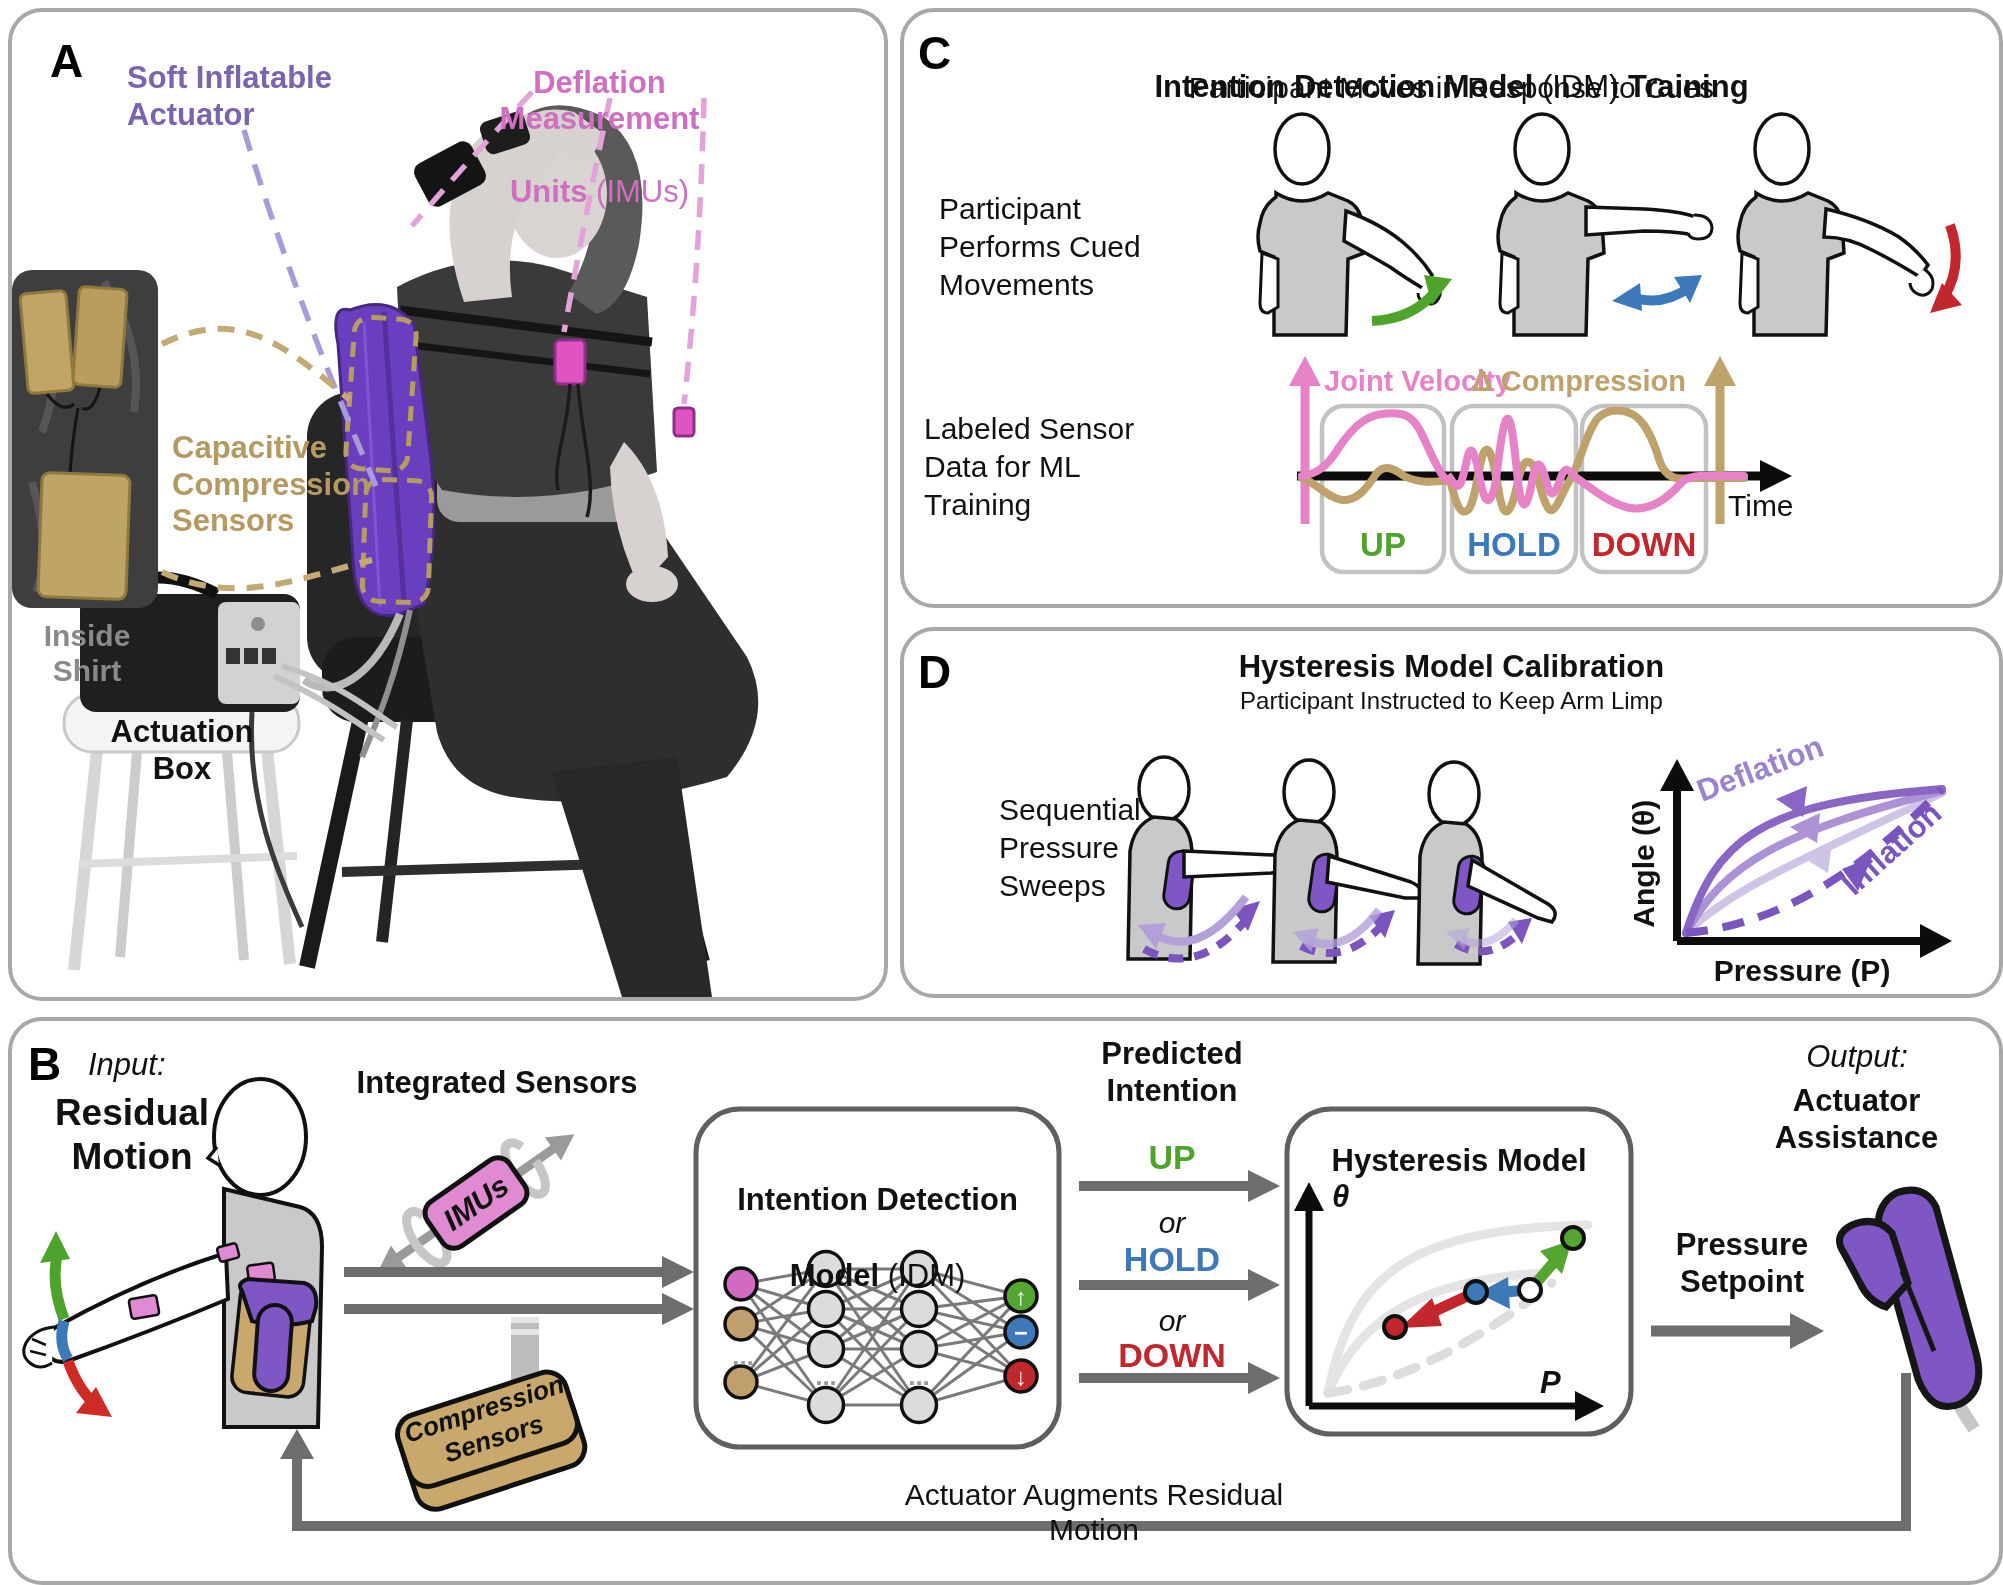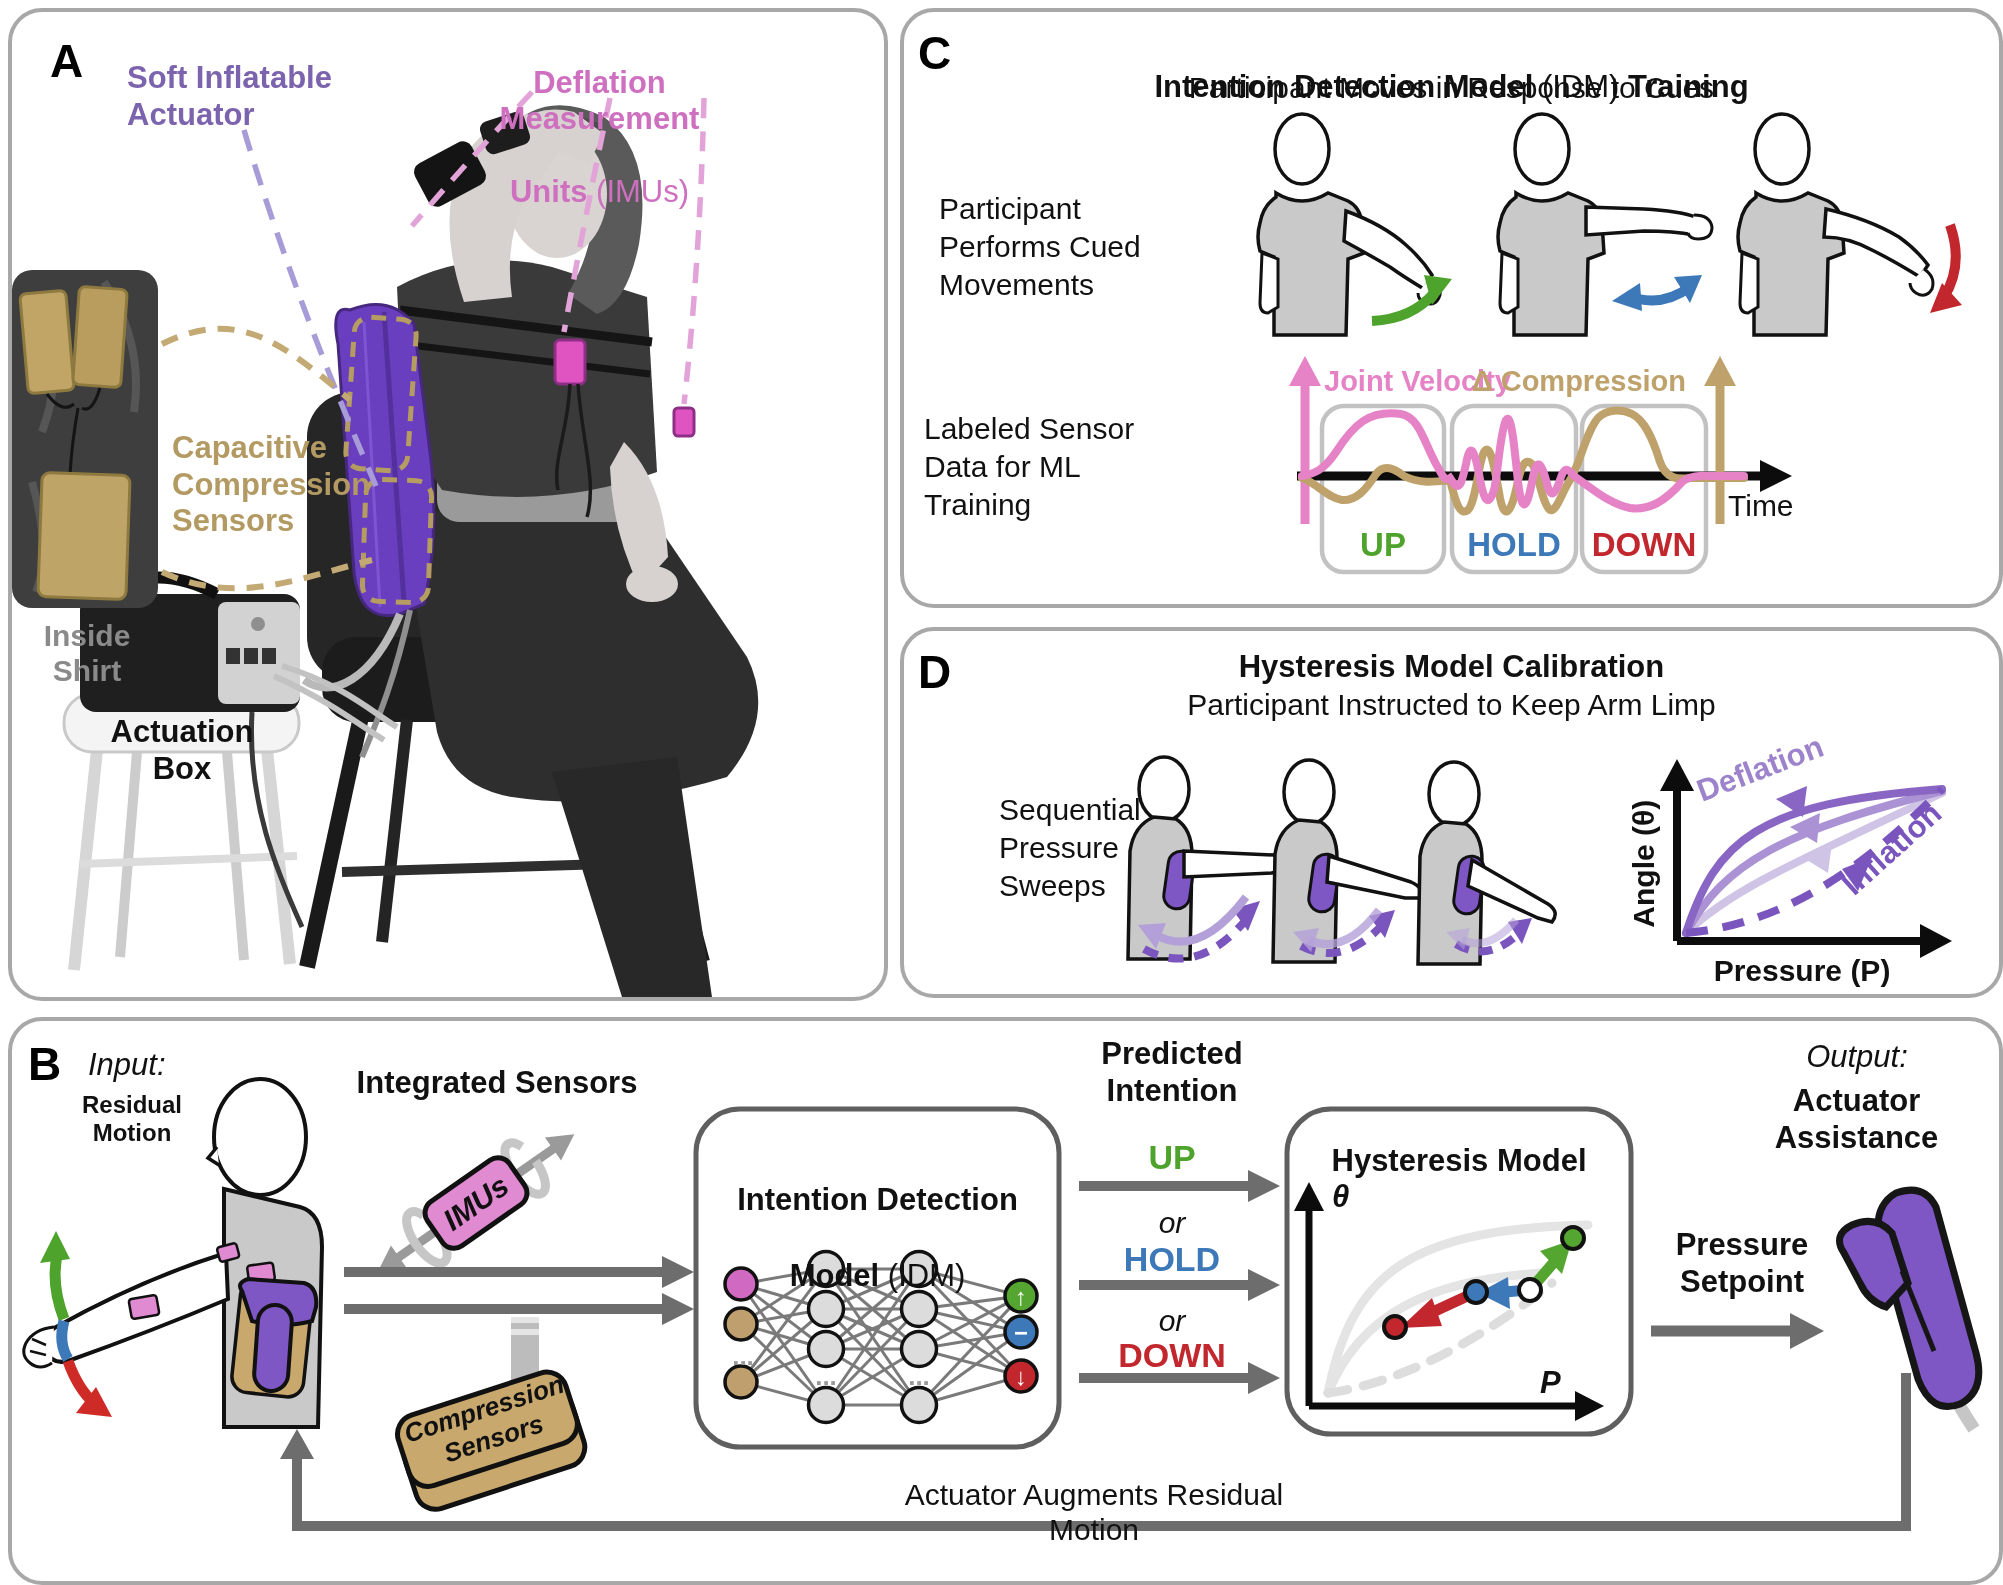--- a/index.html
+++ b/index.html
@@ -233,21 +233,21 @@
         <path d="M782,302 C870,294 950,248 1038,158" stroke="#7a55bd" stroke-width="8" stroke-dasharray="22 15" fill="none"></path>
         <polygon points="968,226 938,238 954,260" fill="#7a55bd"></polygon>
         <path d="M773,310 L773,152" stroke="#0c0c0c" stroke-width="8" fill="none"></path>
         <polygon points="773,128 756,160 790,160" fill="#0c0c0c"></polygon>
         <path d="M773,310 L1024,310" stroke="#0c0c0c" stroke-width="8" fill="none"></path>
         <polygon points="1048,310 1016,293 1016,327" fill="#0c0c0c"></polygon>
       </g>
     </svg>
     <div class="t letter" style="left:14px;top:14px;">D</div>
     <div class="t b ctr" style="left:0;right:0;top:18px;font-size:31px;">Hysteresis Model Calibration</div>
-    <div class="t ctr" style="left:0;right:0;top:56px;font-size:30px;">Participant Instructed to Keep Arm Limp</div>
+    <div class="t ctr" style="left:0;right:0;top:56px;font-size:24px;">Participant Instructed to Keep Arm Limp</div>
     <div class="t" style="left:95px;top:160px;font-size:30px;line-height:38px;">Sequential
 Pressure
 Sweeps</div>
     <div class="t b" style="left:790px;top:120px;font-size:31px;color:#9d82cc;transform:rotate(-21deg);">Deflation</div>
     <div class="t b" style="left:928px;top:200px;font-size:31px;color:#7a55bd;transform:rotate(-42deg);">Inflation</div>
     <div class="t b ctr" style="left:640px;top:215px;width:200px;font-size:30px;transform:rotate(-90deg);">Angle (θ)</div>
     <div class="t b ctr" style="left:773px;top:322px;width:250px;font-size:30px;">Pressure (P)</div>
   </div>
 
   <div class="panel" style="left:8px;top:1017px;width:1987px;height:560px;">
@@ -401,21 +401,21 @@
         <path d="M1884,172 Q1912,162 1924,186 L1964,332 Q1974,370 1948,383 Q1920,394 1906,358 L1868,222 Q1860,186 1884,172 Z" fill="#7e57c5" stroke="#161616" stroke-width="7"></path>
         <path d="M1832,232 Q1820,214 1840,204 Q1864,194 1880,212 L1896,262 L1874,286 Q1856,280 1848,262 Z" fill="#7e57c5" stroke="#161616" stroke-width="7"></path>
         <path d="M1890,250 L1922,330" stroke="#161616" stroke-width="5" fill="none"></path>
       </g>
 
       <path d="M1894,352 L1894,505 L285,505 L285,428" stroke="#6d6d6d" stroke-width="10" fill="none"></path>
       <polygon points="285,408 268,438 302,438" fill="#6d6d6d"></polygon>
     </svg>
     <div class="t letter" style="left:16px;top:16px;">B</div>
     <div class="t i" style="left:76px;top:26px;font-size:31px;">Input:</div>
-    <div class="t b ctr" style="left:35px;top:70px;width:170px;font-size:24px;">Residual
+    <div class="t b ctr" style="left:35px;top:70px;width:170px;font-size:37px;">Residual
 Motion</div>
     <div class="t b ctr" style="left:330px;top:44px;width:310px;font-size:31px;">Integrated Sensors</div>
     <div class="t b i ctr" style="left:414px;top:164px;width:100px;font-size:30px;transform:rotate(-35deg);color:#111;">IMUs</div>
     <div class="t b i ctr" style="left:389px;top:372px;width:176px;font-size:26px;line-height:31px;transform:rotate(-18deg);">Compression
 Sensors</div>
     <div class="t ctr" style="left:694px;top:122px;width:343px;font-size:31px;line-height:38px;">
       <span class="b">Intention Detection</span><br>
       <span class="b">Model</span><span> (IDM)</span>
     </div>
     <div class="t b ctr" style="left:1070px;top:14px;width:180px;font-size:31px;line-height:37px;">Predicted

